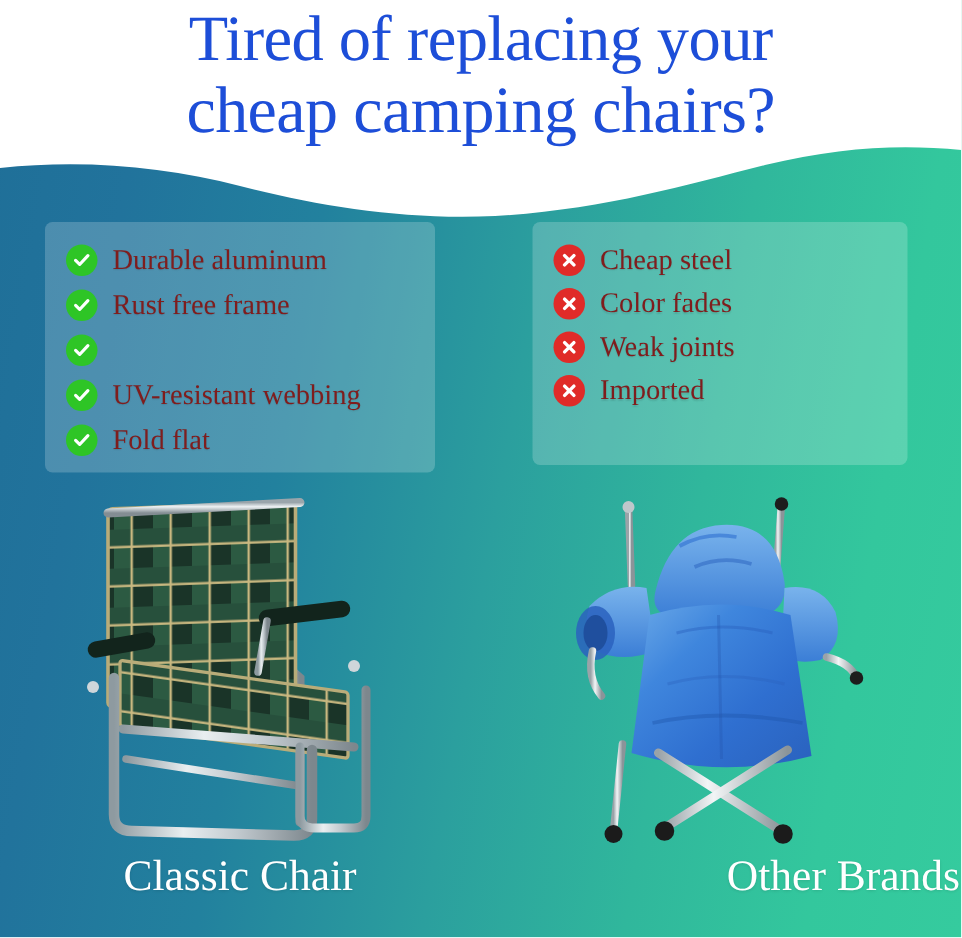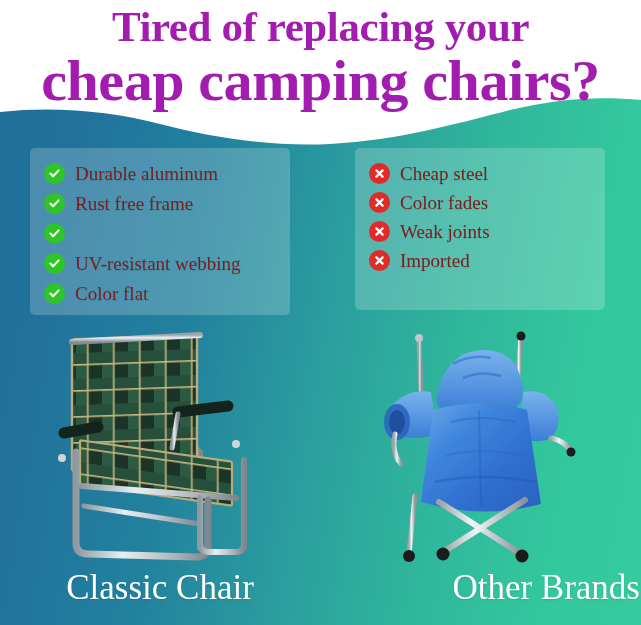--- a/index.html
+++ b/index.html
@@ -44,27 +44,27 @@
     left:0; top:4px;
     width:641px;
     text-align:center;
     line-height:1.08;
     z-index:6;
     pointer-events:none;
   }
   .headline .ln {
     display:block;
     font-family:"Liberation Serif","DejaVu Serif",serif;
-    font-weight:bold;
+    font-weight:normal;
     font-size:43px;
     letter-spacing:-0.4px;
-    color:#a21caf;
+    color:#1d4ed8;
     white-space:nowrap;
   }
-  .headline .ln2 { font-size:58px; }
+  .headline .ln2 { font-size:44px; }
 
   
   .panel {
     position:absolute;
     border-radius:5px;
     padding:14px 10px 12px 14px;
     z-index:5;
   }
   .panel-pros {
     left:30px; top:148px;
@@ -113,21 +113,21 @@
   .product { position:absolute; z-index:4; }
   .product svg { display:block; }
   .prod-left  { left:50px;  top:328px; }
   .prod-right { left:375px; top:330px; }
 
   
   .caption {
     position:absolute;
     z-index:6;
     font-family:"Liberation Serif","DejaVu Serif",serif;
-    font-size:35px;
+    font-size:29px;
     color:#ffffff;
     white-space:nowrap;
     text-shadow:0 1px 2px rgba(0,0,0,0.12);
   }
   .cap-left  { left:0;   top:568px; width:320px; text-align:center; }
   .cap-right { left:330px; top:568px; width:310px; text-align:right; }
 </style>
 </head>
 <body>
 
@@ -182,21 +182,21 @@
             </svg>
         </span>
         <span class="feat-text">UV-resistant webbing</span>
       </li>
       <li class="feat">
         <span class="badge badge-ok">
           <svg width="13" height="13" viewBox="0 0 13 13">
               <path d="M2.4 6.6 L5.1 9.3 L10.6 3.4" fill="none" stroke="#ffffff" stroke-width="2.1" stroke-linecap="round" stroke-linejoin="round"></path>
             </svg>
         </span>
-        <span class="feat-text">Color flat</span>
+        <span class="feat-text">Fold flat</span>
       </li>
     </ul>
   </div>
 
   <div class="panel panel-cons">
     <ul class="feat-list">
       <li class="feat">
         <span class="badge badge-bad">
           <svg width="13" height="13" viewBox="0 0 13 13">
               <path d="M3.4 3.4 L9.6 9.6 M9.6 3.4 L3.4 9.6" fill="none" stroke="#ffffff" stroke-width="2.3" stroke-linecap="round"></path>

